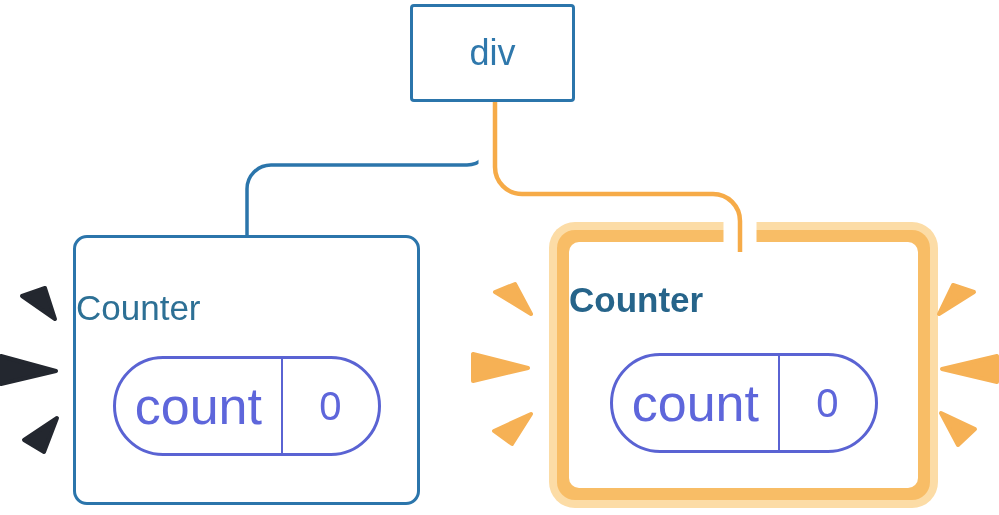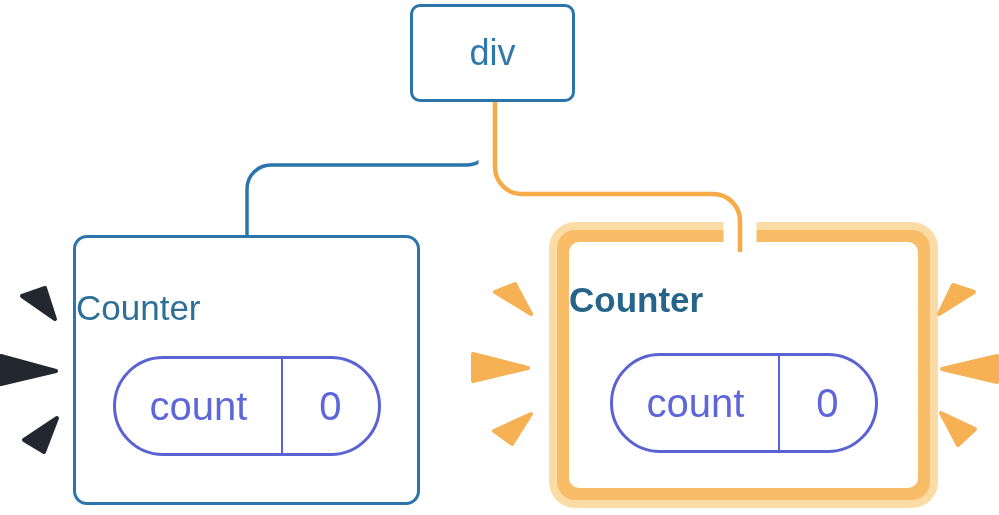--- a/index.html
+++ b/index.html
@@ -8,21 +8,21 @@
     font-family:"Liberation Sans", sans-serif; overflow:hidden;
   }
   svg.layer { position:absolute; left:0; top:0; width:999px; height:515px; }
   .layer-blue   { z-index:5; }
   .layer-pipe   { z-index:20; }
   .layer-sparks { z-index:25; }
 
   
   .node-div {
     position:absolute; left:410px; top:4px; width:165px; height:98px;
-    background:#ffffff; border:3.5px solid #2B75AB; border-radius:10px;
+    background:#ffffff; border:3.5px solid #2B75AB; border-radius:4px;
     display:flex; align-items:center; justify-content:center;
     z-index:30; box-sizing:border-box;
   }
   .node-div .node-label { font-size:36px; font-weight:500; color:#2F78AC; }
 
   
   .card-left {
     position:absolute; left:73px; top:235px; width:347px; height:270px;
     background:#ffffff; border:3.5px solid #2B75AB; border-radius:14px;
     z-index:15; box-sizing:border-box;
@@ -53,21 +53,21 @@
   .pill {
     position:absolute; width:268px; height:100px;
     border:3px solid #5A63D3; border-radius:52px;
     display:flex; box-sizing:border-box; background:#ffffff;
   }
   .card-left .pill { left:50%; margin-left:-134px; top:118px; }
   .card-right-inner .pill { left:50%; margin-left:-134px; top:111px; }
   .pill-key {
     width:64%; height:100%; display:flex; align-items:center; justify-content:center;
     border-right:2.5px solid #5A63D3; box-sizing:border-box;
-    font-size:40px; color:#5E66DB;
+    font-size:52px; color:#5E66DB;
   }
   .pill-value {
     width:36%; height:100%; display:flex; align-items:center; justify-content:center;
     font-size:40px; color:#5E66DB;
   }
 </style>
 </head>
 <body>
 
 <div class="canvas">

